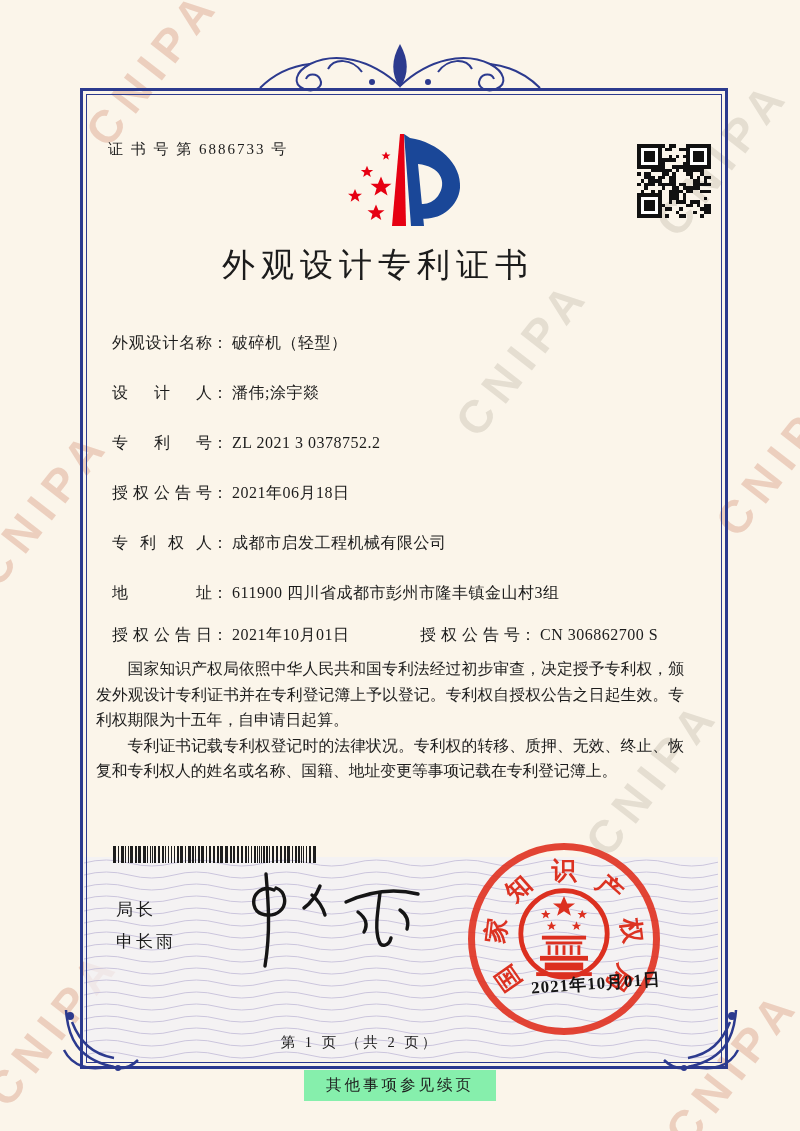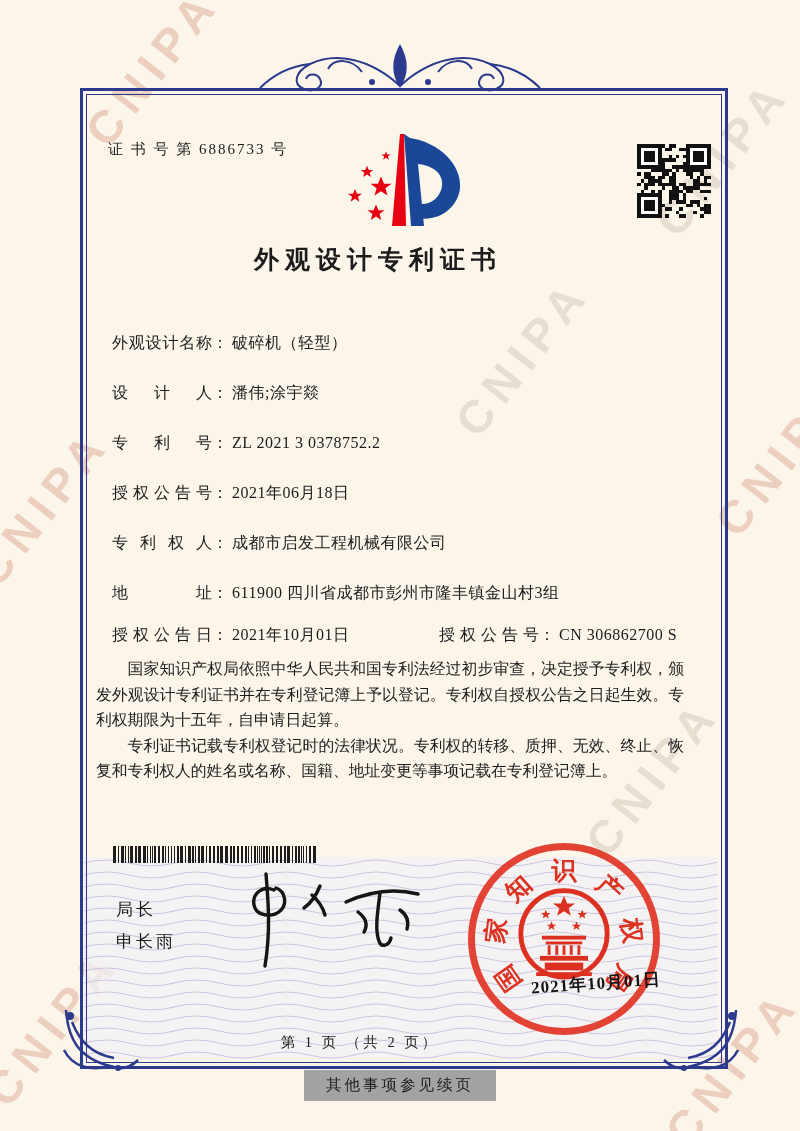--- a/index.html
+++ b/index.html
@@ -14,28 +14,28 @@
   
   .frame{position:absolute;left:80px;top:88px;width:642px;height:975px;
          border:3px solid #2c3a8e;}
   .frame::after{content:"";position:absolute;inset:3px;border:1px solid #2c3a8e;}
   .ornament{position:absolute;}
   
   .cert-no{position:absolute;left:108px;top:140px;font-size:15px;letter-spacing:2px;}
   .logo{position:absolute;left:336px;top:130px;}
   .qr{position:absolute;left:637px;top:144px;}
   .title{position:absolute;left:0;top:243px;width:756px;text-align:center;
-         font-size:25px;font-weight:bold;letter-spacing:6px;}
+         font-size:33px;font-weight:normal;letter-spacing:6px;}
   
   .fields{position:absolute;left:112px;top:332px;width:560px;font-size:16px;}
   .frow{height:50px;line-height:22px;}
   .flabel{display:inline-block;width:100px;text-align:justify;text-align-last:justify;vertical-align:top;}
   .fvalue{letter-spacing:0.5px;}
   .grant{position:absolute;left:112px;top:624px;width:600px;font-size:16px;line-height:22px;}
-  .grant .pair2{position:absolute;left:308px;top:0;margin-left:19px;}
+  .grant .pair2{position:absolute;left:308px;top:0;}
   
   .paras{position:absolute;left:96px;top:656px;width:588px;font-size:15.8px;
          line-height:25.6px;text-align:justify;}
   .paras p{margin:0;text-indent:2em;}
   
   .waves{position:absolute;left:84px;top:857px;width:634px;height:203px;}
   
   .barcode{position:absolute;left:113px;top:846px;}
   
   .officer-title{position:absolute;left:116px;top:898px;font-size:17px;letter-spacing:3px;
@@ -49,21 +49,21 @@
   .sc{position:absolute;left:50%;top:50%;width:28px;height:28px;margin:-14px 0 0 -14px;
       text-align:center;font-size:25px;font-weight:bold;color:#dc3222;line-height:28px;
       transform:rotate(var(--a)) translateY(-68px);}
   .emblem{position:absolute;left:50%;top:50%;transform:translate(-50%,-54%);}
   .seal-date{position:absolute;left:496px;top:972px;width:200px;text-align:center;
       font-size:17px;font-weight:bold;letter-spacing:1px;transform:rotate(-4deg);color:#151515;}
   
   .page-info{position:absolute;left:0;top:1033px;width:720px;text-align:center;
       font-size:14.5px;letter-spacing:3px;}
   .continuation{position:absolute;left:0;top:1070px;width:800px;text-align:center;}
-  .continuation span{display:inline-block;background:#a3a3a3;padding:5px 22px;
+  .continuation span{display:inline-block;background:#86efac;padding:5px 22px;
       font-size:15.5px;letter-spacing:3px;}
 </style>
 </head>
 <body>
 
 <div class="page">
 
   <span class="wm pink" style="left:60px;top:40px">CNIPA</span>
   <span class="wm gray" style="left:630px;top:130px">CNIPA</span>
   <span class="wm gray" style="left:430px;top:330px">CNIPA</span>

